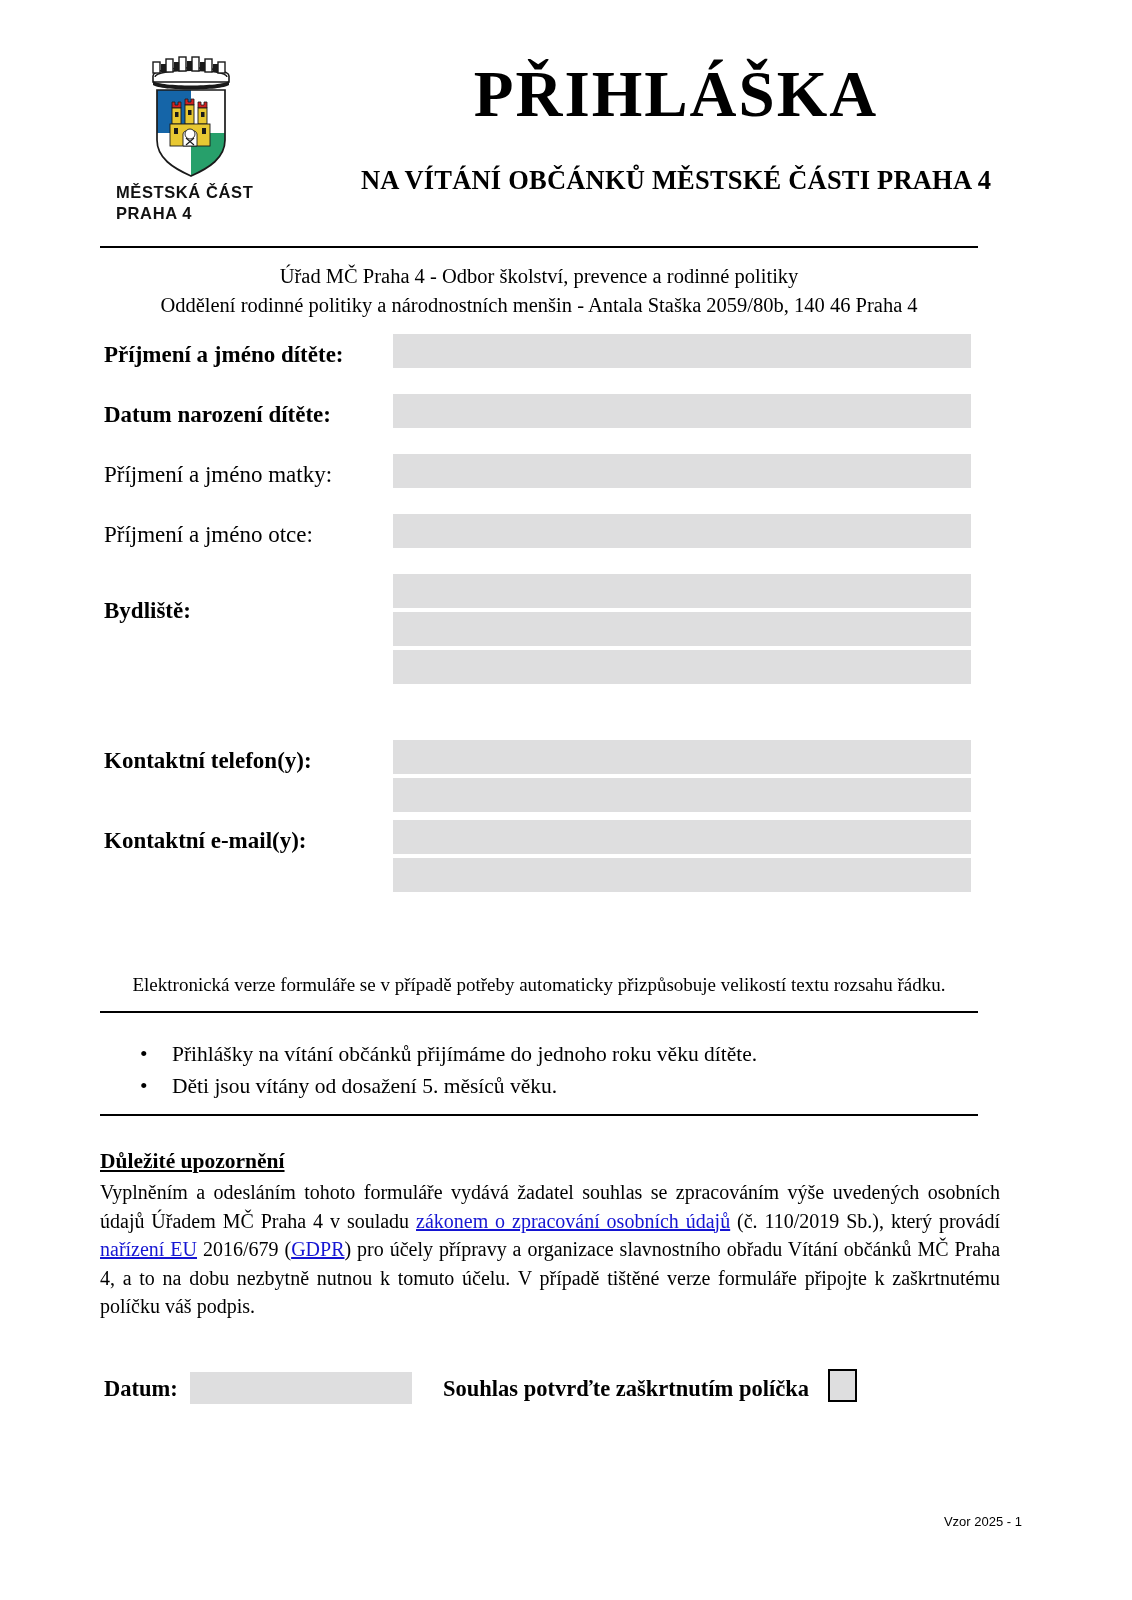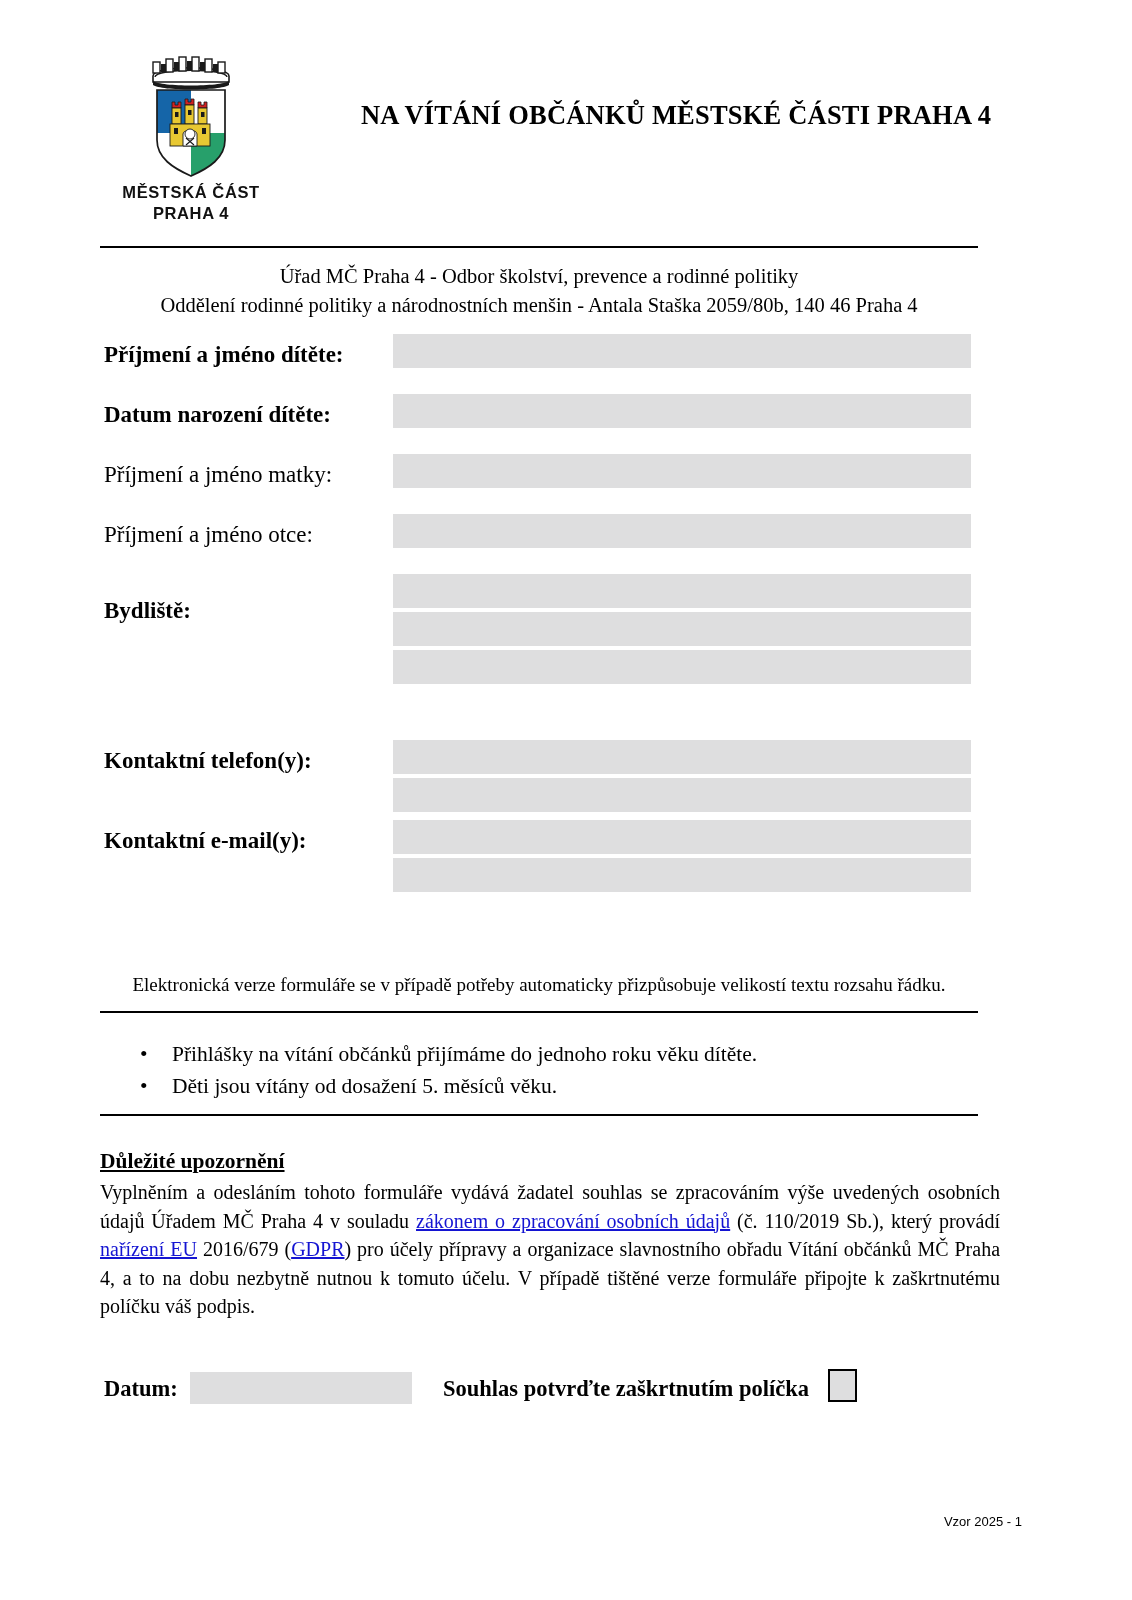--- a/index.html
+++ b/index.html
@@ -26,21 +26,20 @@
     left: 0;
     top: 0;
     width: 1132px;
     height: 240px;
   }
   .logo-block {
     position: absolute;
     left: 116px;
     top: 52px;
     width: 150px;
-    text-align: center;
   }
   .crest {
     width: 104px;
     height: 126px;
     margin: 0 auto;
     display: block;
   }
   .logo-text {
     font-family: "Liberation Sans", "DejaVu Sans", sans-serif;
     font-weight: bold;
@@ -296,20 +295,21 @@
           <path d="M47 86 L55 93 M55 86 L47 93" stroke="#1a1a1a" stroke-width="1.1"></path>
         </g>
       </svg>
       <div class="logo-text">
         <div>MĚSTSKÁ ČÁST</div>
         <div>PRAHA 4</div>
       </div>
     </div>
 
     <div class="title-block">
+      <div class="doc-title">PŘIHLÁŠKA</div>
       <div class="doc-subtitle">NA VÍTÁNÍ OBČÁNKŮ MĚSTSKÉ ČÁSTI PRAHA 4</div>
     </div>
   </div>
 
   <div class="rule rule-top"></div>
 
   <div class="office">
     <div>Úřad MČ Praha 4 - Odbor školství, prevence a rodinné politiky</div>
     <div>Oddělení rodinné politiky a národnostních menšin - Antala Staška 2059/80b, 140 46 Praha 4</div>
   </div>

